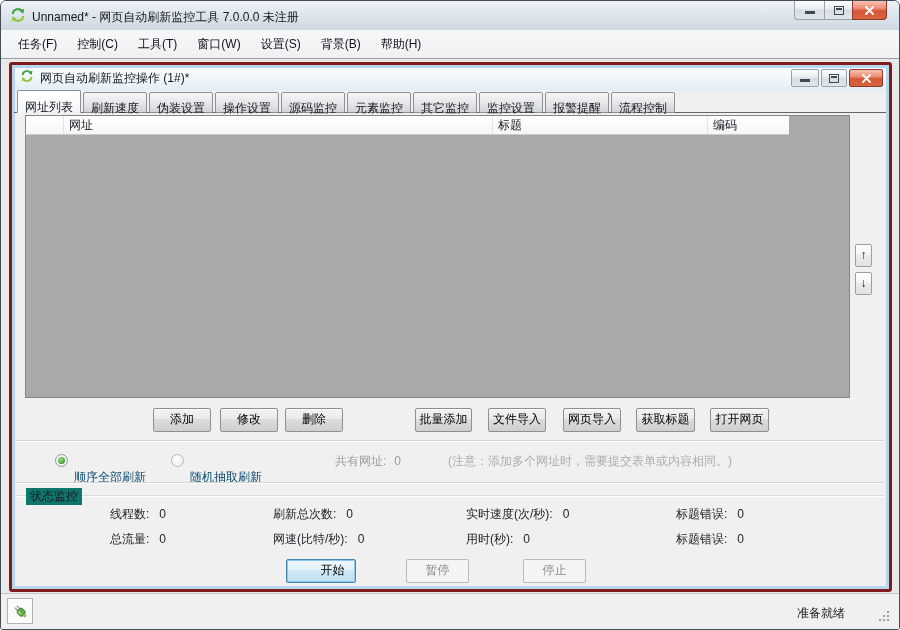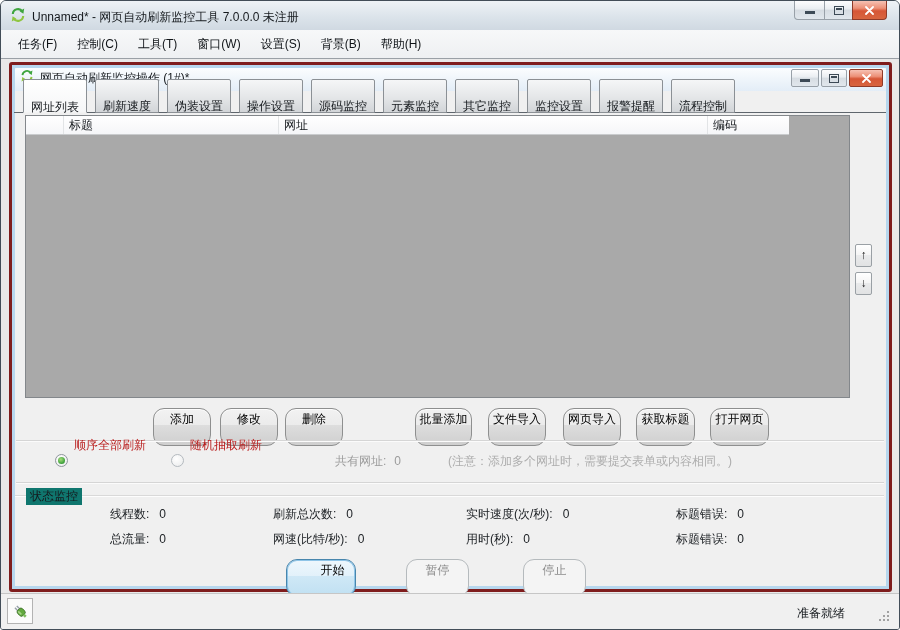--- a/index.html
+++ b/index.html
@@ -46,23 +46,23 @@
            border:3px solid #7f1d1d; border-radius:3px; background:#f0f0f0;
            box-shadow: inset 0 0 0 3px #b7d7ee; }
   .child-titlebar { position:absolute; left:3px; right:3px; top:3px; height:23px;
            background: linear-gradient(#fbfdfe, #e3edf7); border-radius:2px 2px 0 0; }
   .child-icon { position:absolute; left:8px; top:4px; width:14px; height:14px; }
   .child-title { position:absolute; left:28px; top:5px; color:#15191d; white-space:nowrap; }
   .child-controls { position:absolute; top:4px; right:6px; display:flex; }
 
   
   .child-tabs { position:absolute; left:5px; top:26px; height:22px; display:flex; align-items:flex-end; z-index:3; }
-  .tab { height:21px; line-height:20px; padding:16px 7px; margin-right:2px; white-space:nowrap;
+  .tab { height:21px; line-height:20px; padding:5px 7px; margin-right:2px; white-space:nowrap;
          background: linear-gradient(#f5f6f7, #e4e6e8 55%, #d2d5d8);
-         border:1px solid #8b9095; border-radius:2px 2px 0 0; color:#15191d; cursor:default;margin-left:6px; }
+         border:1px solid #8b9095; border-radius:2px 2px 0 0; color:#15191d; cursor:default; }
   .tab.active { height:23px; line-height:22px; background: linear-gradient(#ffffff, #f5f6f7);
          border-bottom:1px solid #f2f2f2; z-index:4; position:relative; }
   .tabline { position:absolute; left:2px; right:3px; top:47px; height:1px; background:#5f666d; z-index:2; }
 
   
   .listview { position:absolute; left:13px; top:50px; width:825px; height:283px;
               background:#a9a9a9; border:1px solid #83878b; }
   .lv-header { position:absolute; left:0; top:0; width:763px; height:19px; display:flex;
                background: linear-gradient(#ffffff, #f5f6f8); border-bottom:1px solid #c9cbcd; }
   .lv-hcell { border-right:1px solid #e2e4e6; padding-left:5px; line-height:18px; color:#15191d; overflow:hidden; white-space:nowrap; }
@@ -73,22 +73,22 @@
   .lv-body { position:absolute; left:0; top:19px; right:0; bottom:0; }
 
   
   .arrow-btn { position:absolute; width:17px; height:23px; text-align:center; line-height:21px;
                font-size:12px; color:#111; border:1px solid #9aa0a5; border-radius:2px;
                background: linear-gradient(#ffffff, #f4f4f4 50%, #e9eaeb 50%, #e1e2e3); }
   .arrow-up   { left:843px; top:179px; }
   .arrow-down { left:843px; top:207px; }
 
   
-  .btn { position:absolute; height:38px; text-align:center; line-height:20px; color:#000;
-         border:1px solid #8e8f8f; border-radius:11px;
+  .btn { position:absolute; height:24px; text-align:center; line-height:20px; color:#000;
+         border:1px solid #8e8f8f; border-radius:2px;
          background: linear-gradient(#f2f2f2, #ebebeb 45%, #dddddd 45%, #cfcfcf);
          box-shadow: inset 0 1px 0 rgba(255,255,255,.75); cursor:default; }
   .row-btns .btn { top:343px; }
   .b-add    { left:141px; width:58px; }
   .b-mod    { left:208px; width:58px; }
   .b-del    { left:273px; width:58px; }
   .b-batch  { left:403px; width:57px; }
   .b-fileimp{ left:476px; width:58px; }
   .b-webimp { left:551px; width:58px; }
   .b-gettit { left:624px; width:59px; }
@@ -99,21 +99,21 @@
   .sep2 { top:417px; }
 
   
   .radio { position:absolute; width:13px; height:13px; border-radius:50%;
            border:1px solid #8f969c; background: radial-gradient(circle at 40% 35%, #ffffff, #e9eaeb); }
   .radio.checked::after { content:""; position:absolute; left:2px; top:2px; width:7px; height:7px; border-radius:50%;
            background: radial-gradient(circle at 40% 35%, #a5dd7a, #41a33e 65%, #2e7d2d); }
   .radio.unchecked { border-color:#b4babf; }
   .r1 { left:43px;  top:389px; }
   .r2 { left:159px; top:389px; }
-  .rlabel { position:absolute; top:372px; color:#b91c1c; white-space:nowrap;text-align:center; }
+  .rlabel { position:absolute; top:404px; color:#0c4a6e; white-space:nowrap;text-align:center; }
   .rl1 { left:62px; }
   .rl2 { left:178px; }
   .count { position:absolute; left:323px; top:388px; color:#9b9b9b; white-space:nowrap; }
   .count .val { margin-left:8px; }
   .note { position:absolute; left:436px; top:388px; color:#adadad; white-space:nowrap; }
 
   
   .group-line { position:absolute; top:430px; left:3px; right:5px; height:2px;
                 border-top:1px solid #d9d9d9; border-bottom:1px solid #fdfdfd; }
   .group-label { position:absolute; top:423px; left:14px; background:#0f766e; padding:0 4px; z-index:2; color:#15191d; }
@@ -222,22 +222,22 @@
         <div class="tab">其它监控</div>
         <div class="tab">监控设置</div>
         <div class="tab">报警提醒</div>
         <div class="tab">流程控制</div>
       </div>
       <div class="tabline"></div>
 
       <div class="listview">
         <div class="lv-header">
           <div class="lv-hcell c0"></div>
+          <div class="lv-hcell c1">网址</div>
           <div class="lv-hcell c2">标题</div>
-          <div class="lv-hcell c1">网址</div>
           <div class="lv-hcell c3">编码</div>
         </div>
         <div class="lv-body"></div>
       </div>
 
       <div class="arrow-btn arrow-up"><span>↑</span></div>
       <div class="arrow-btn arrow-down"><span>↓</span></div>
 
       <div class="row-btns">
         <div class="btn b-add">添加</div>

